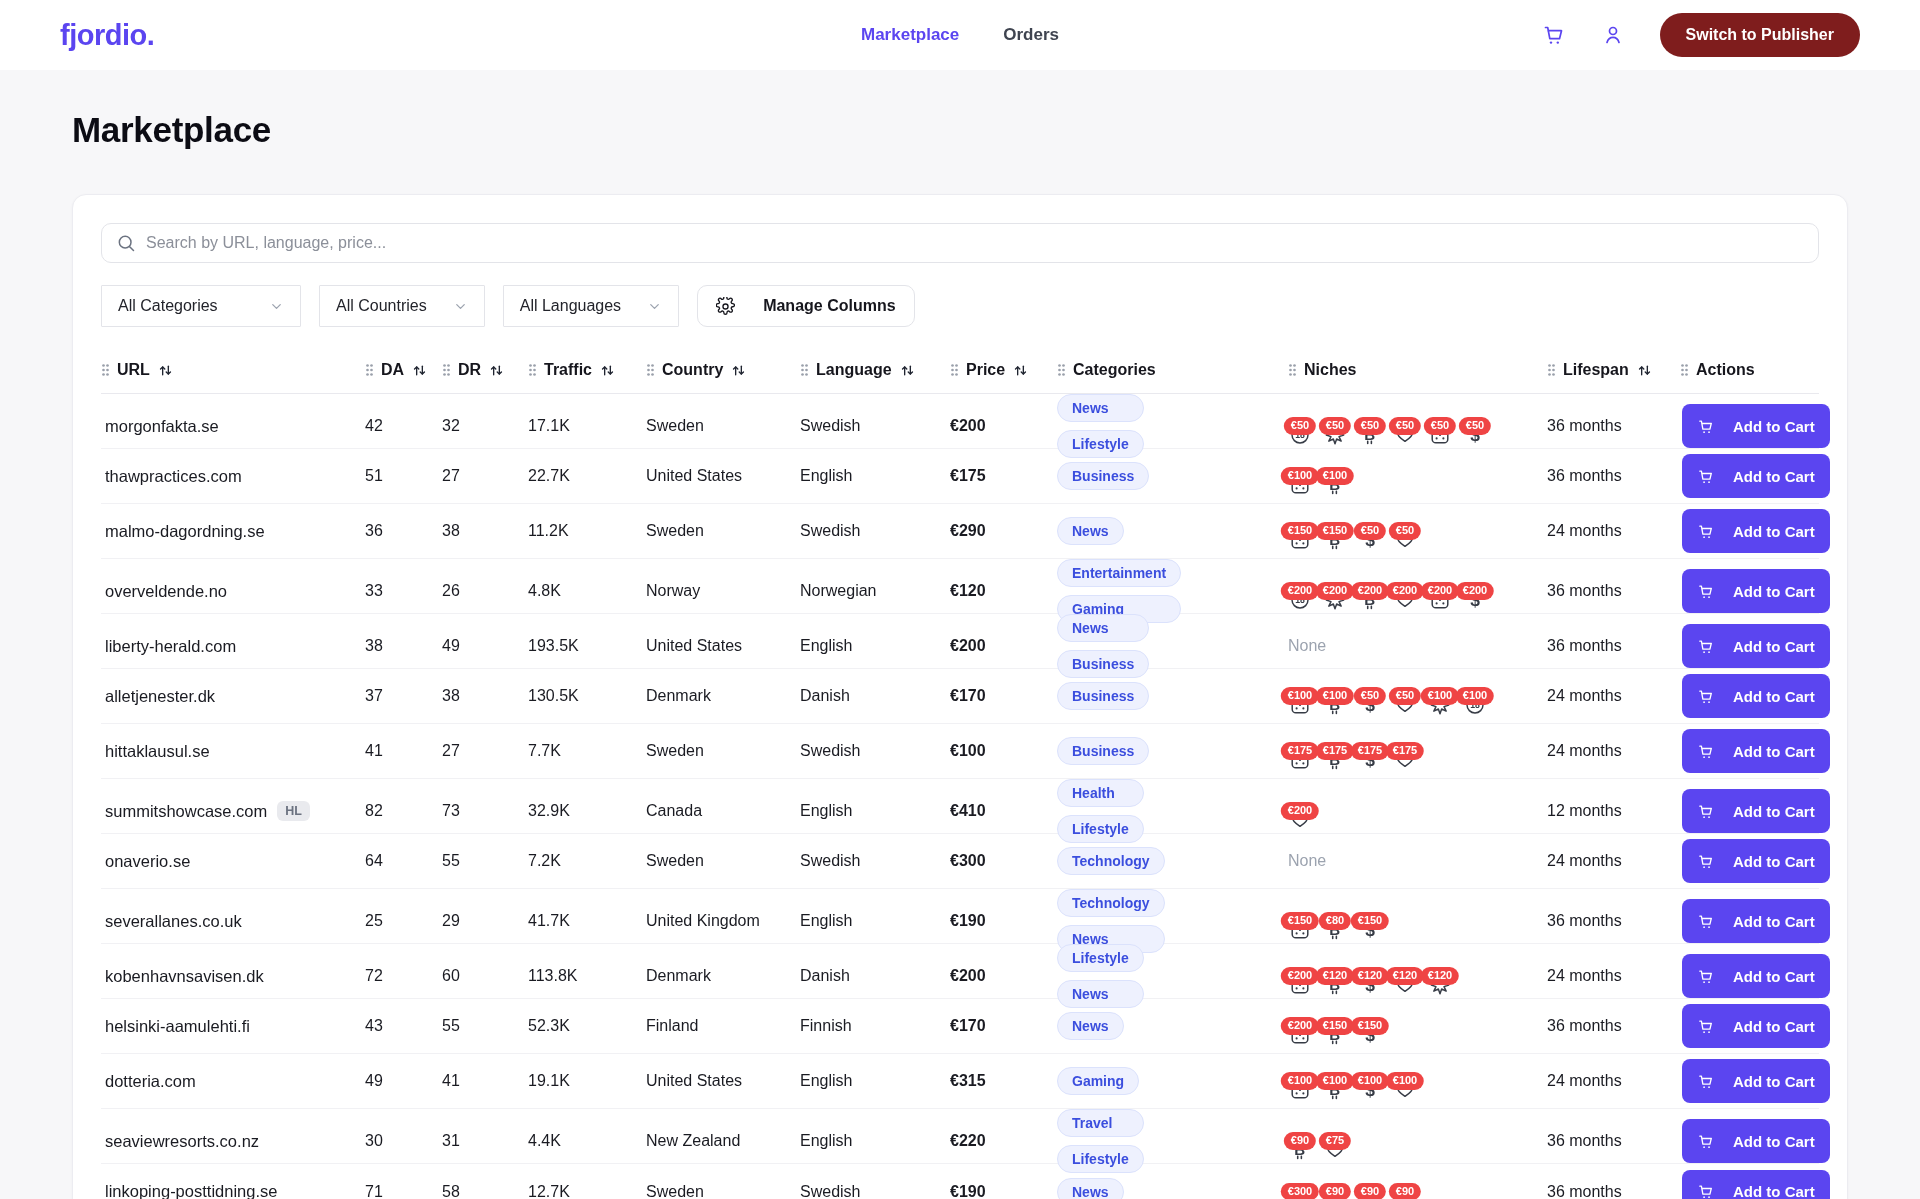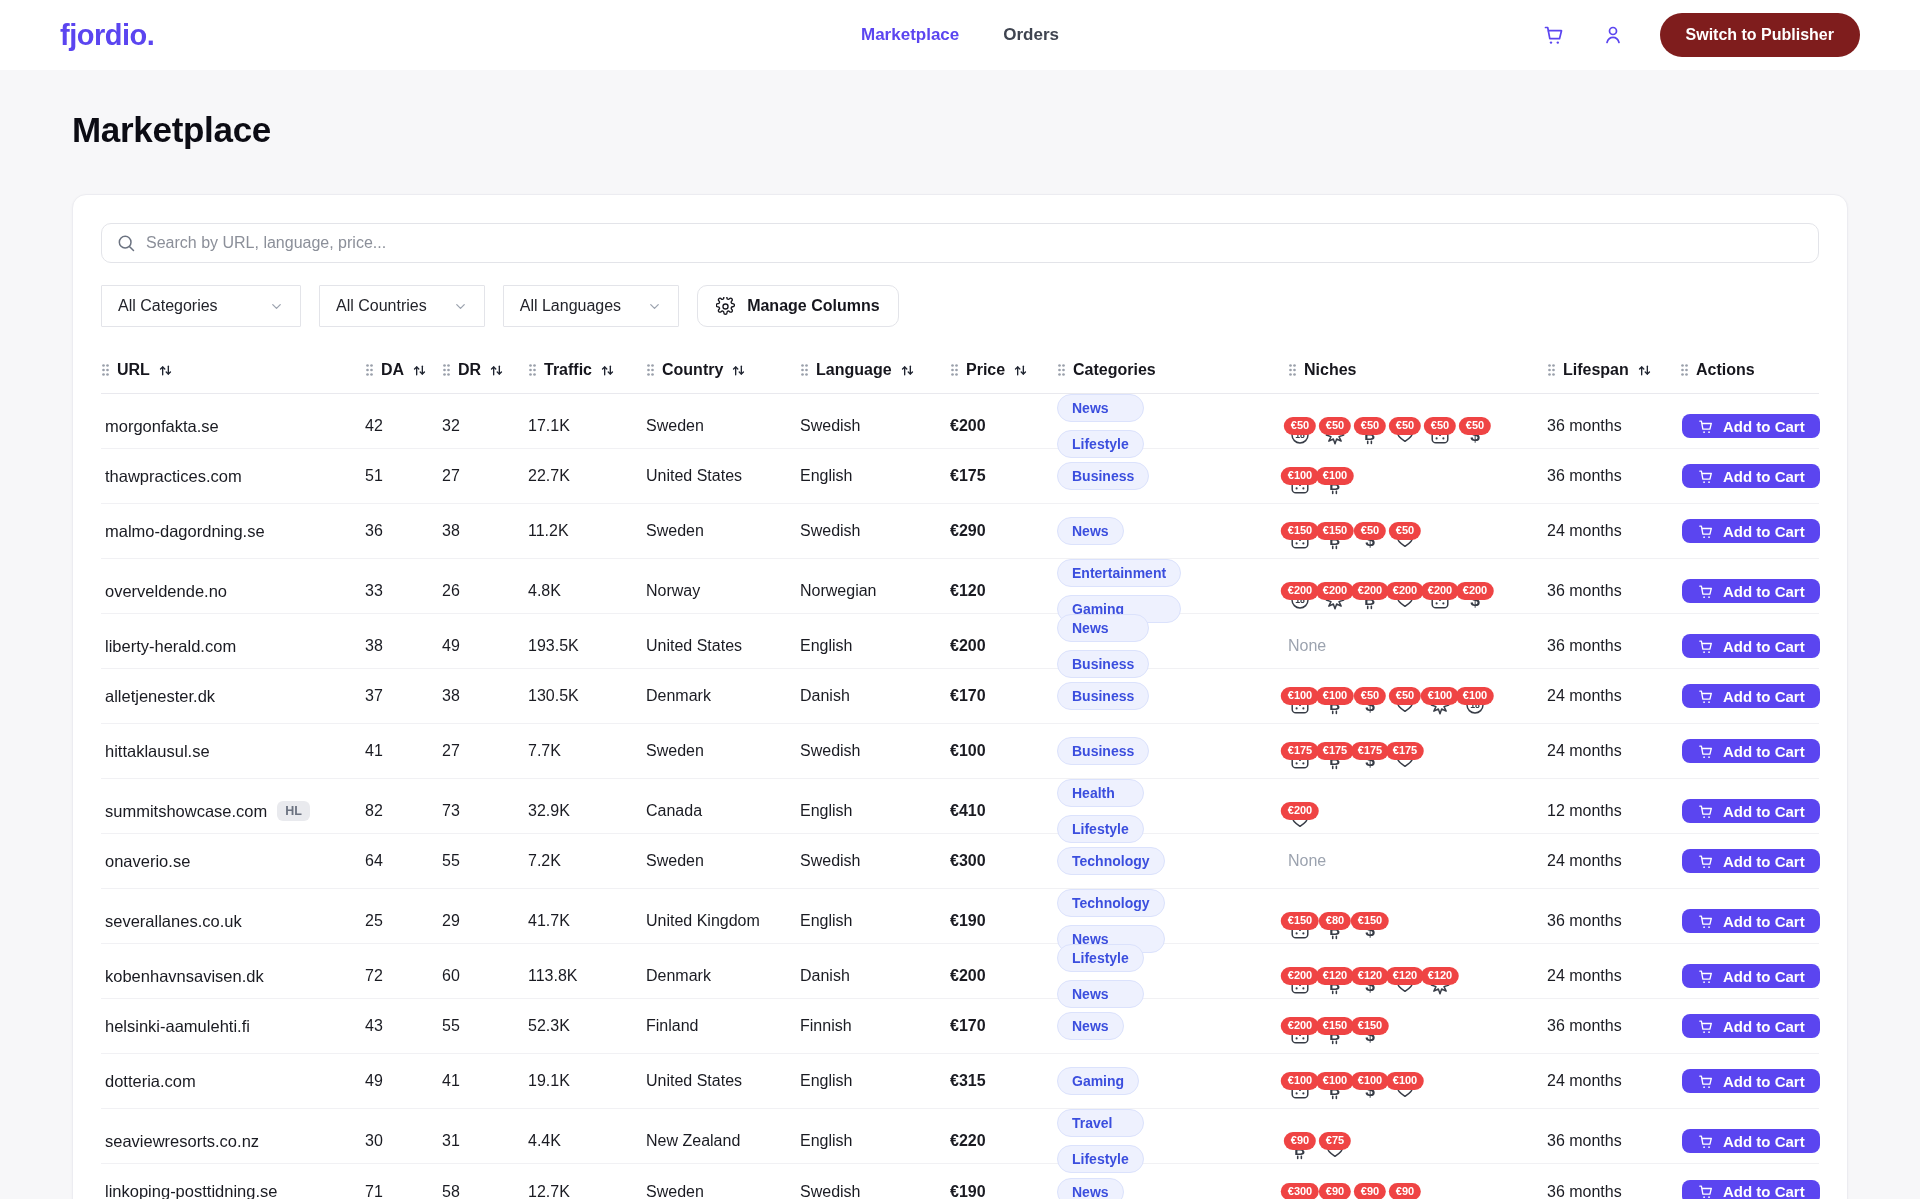--- a/index.html
+++ b/index.html
@@ -24,21 +24,21 @@
   
   .search-wrap { position:relative; }
   .search-input { width:100%; height:40px; border:1px solid #e3e4e9; border-radius:10px; padding:0 16px 0 44px; font-size:16px; font-family:inherit; color:#16161d; outline:none; background:#fff; }
   .search-input::placeholder { color:#8b8f99; }
   .search-ico { position:absolute; left:15px; top:50%; transform:translateY(-50%); color:#6b7280; display:flex; }
 
   
   .filters { display:flex; align-items:center; gap:18px; margin-top:22px; }
   .select { display:flex; align-items:center; justify-content:space-between; gap:26px; height:42px; border:1px solid #e3e4e9; border-radius:1px; background:#fff; padding:0 16px; font-size:16px; color:#23242b; cursor:pointer; }
   .select .chev { color:#9ca3af; display:flex; }
-  .manage-btn { display:flex; align-items:center; gap:12px; height:42px; border:1px solid #e3e4e9; border-radius:10px; background:#fff; padding:0 18px; font-size:16px; font-weight:600; color:#16161d; cursor:pointer; font-family:inherit; }
+  .manage-btn { display:flex; align-items:center; gap:28px; height:42px; border:1px solid #e3e4e9; border-radius:10px; background:#fff; padding:0 18px; font-size:16px; font-weight:600; color:#16161d; cursor:pointer; font-family:inherit; }
 
   
   .table { margin-top:34px; }
   .trow { display:grid; grid-template-columns:264px 77px 86px 118px 154px 150px 107px 231px 259px 133px minmax(0,1fr); align-items:center; }
   .thead { padding-bottom:14px; border-bottom:1px solid #e9e9ee; }
   .th { display:flex; align-items:center; gap:7px; font-size:16px; font-weight:700; color:#16161d; cursor:default; }
   .th.sortable { cursor:pointer; }
   .th .drag { color:#9aa0ab; display:flex; cursor:grab; }
   .th .sort { color:#1f2430; display:flex; }
   .tbody .trow { height:55px; border-bottom:1px solid #f1f1f4; }
@@ -47,21 +47,21 @@
   .cell.url { gap:10px; padding-left:4px; font-size:16.5px; }
   .hl-badge { background:#e9eaee; color:#6b7280; font-size:12.5px; font-weight:600; border-radius:6px; padding:3px 8px; }
   .cell.price { font-weight:600; }
   .chips { display:flex; gap:8px; flex-wrap:nowrap;flex-direction:column; }
   .chip { background:#eef1fe; border:1px solid #dbe2fc; color:#3b4ede; font-size:14px; font-weight:600; border-radius:999px; padding:5px 14px; white-space:nowrap; }
   .none { color:#9ca3af; font-size:16px; }
   .niches { display:flex; gap:11px; }
   .niche { position:relative; width:24px; height:42px; display:flex; align-items:flex-end; justify-content:center; }
   .niche .glyph { color:#363b45; display:flex; margin-bottom:1px; }
   .nbadge { position:absolute; top:12px; left:50%; transform:translateX(-50%); background:#ef4444; color:#fff; font-size:11px; font-weight:700; border-radius:999px; padding:2px 7px; line-height:1.25; white-space:nowrap; z-index:2; }
-  .cart-btn { display:flex; align-items:center; gap:9px; background:#5b45f0; color:#fff; border:none; border-radius:8px; height:24px; padding:0 15px; font-size:15px; font-weight:600; cursor:pointer; font-family:inherit; white-space:nowrap; }
+  .cart-btn { display:flex; align-items:center; gap:19px; background:#5b45f0; color:#fff; border:none; border-radius:8px; height:44px; padding:0 15px; font-size:15px; font-weight:600; cursor:pointer; font-family:inherit; white-space:nowrap; }
   .cell.actions { justify-content:flex-start; padding-left:2px; }
 </style>
 </head>
 <body>
 
 <div class="topbar">
   <div class="logo">fjordio.</div>
   <div class="nav">
     <div class="nav-link active">Marketplace</div>
     <div class="nav-link">Orders</div>

